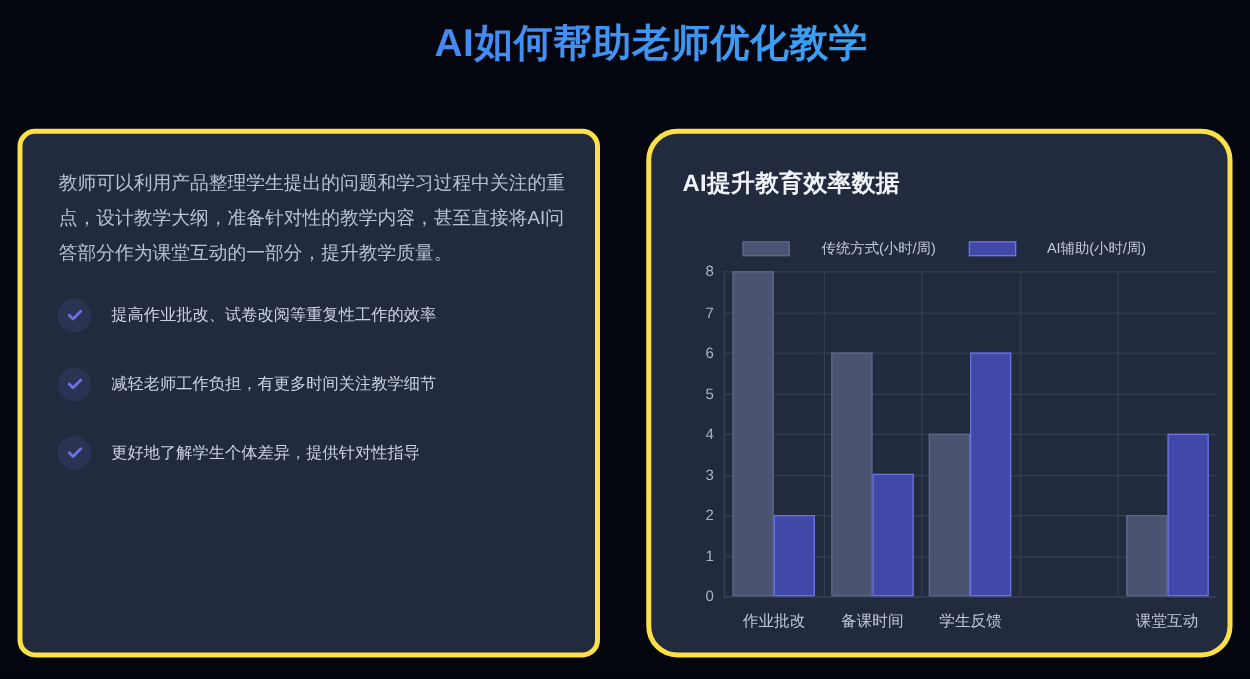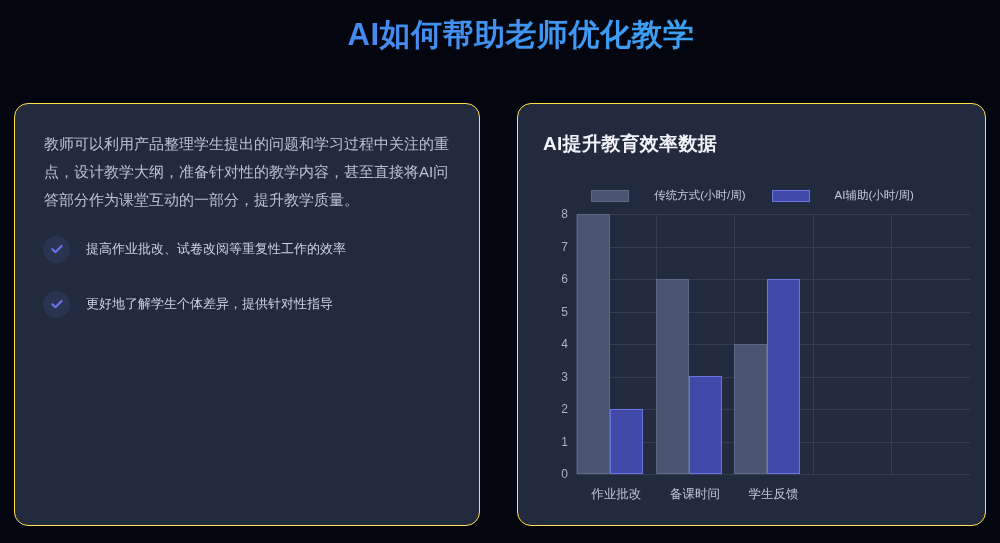--- a/index.html
+++ b/index.html
@@ -30,24 +30,24 @@
     color: transparent;
     padding-left: 42px;
     -webkit-text-fill-color: transparent;
   }
 
   
   .panel {
     position: absolute;
     background: #222a3d;
     border-radius: 14px;
-    border: 1px solid #fde047;
+    border: 4px solid #fde047;
   }
   #left-panel  { left: 14px;  top: 103px; width: 466px; height: 423px; }
-  #right-panel { left: 517px; top: 103px; width: 469px; height: 423px; }
+  #right-panel { left: 517px; top: 103px; width: 469px; height: 423px; border-radius: 25px; }
 
   
   #intro-paragraph {
     position: absolute;
     left: 29px; top: 26px;
     width: 406px;
     font-size: 15px;
     line-height: 28px;
     color: #b9c2d4;
   }
@@ -128,20 +128,21 @@
     font-size: 12px;
     color: #aab3c6;
     white-space: nowrap;
   }
   .group {
     position: absolute;
     bottom: 0;
     height: 100%;
     display: flex;
     align-items: flex-end;
+    justify-content: center;
   }
   .bar { width: 33px; display: block; }
   .bar-traditional { background: #4a5470; border: 1px solid #5d6888; }
   .bar-ai { background: #4049a8; border: 1px solid #6b74e0; }
   .x-tick-label {
     position: absolute;
     top: 100%;
     margin-top: 12px;
     left: 50%;
     transform: translateX(-50%);
@@ -161,20 +162,28 @@
     <p id="intro-paragraph">教师可以利用产品整理学生提出的问题和学习过程中关注的重点，设计教学大纲，准备针对性的教学内容，甚至直接将AI问答部分作为课堂互动的一部分，提升教学质量。</p>
 
     <ul id="benefit-list">
       <li class="benefit-item">
         <span class="check-icon">
           <svg width="16" height="16" viewBox="0 0 16 16" aria-hidden="true">
             <path d="M3.4 8.2 L6.4 11.2 L12.6 5.0" fill="none" stroke="#6b72e8" stroke-width="2.2" stroke-linecap="round" stroke-linejoin="round"></path>
           </svg>
         </span>
         <span class="benefit-text">提高作业批改、试卷改阅等重复性工作的效率</span>
+      </li>
+      <li class="benefit-item">
+        <span class="check-icon">
+          <svg width="16" height="16" viewBox="0 0 16 16" aria-hidden="true">
+            <path d="M3.4 8.2 L6.4 11.2 L12.6 5.0" fill="none" stroke="#6b72e8" stroke-width="2.2" stroke-linecap="round" stroke-linejoin="round"></path>
+          </svg>
+        </span>
+        <span class="benefit-text">减轻老师工作负担，有更多时间关注教学细节</span>
       </li>
       <li class="benefit-item">
         <span class="check-icon">
           <svg width="16" height="16" viewBox="0 0 16 16" aria-hidden="true">
             <path d="M3.4 8.2 L6.4 11.2 L12.6 5.0" fill="none" stroke="#6b72e8" stroke-width="2.2" stroke-linecap="round" stroke-linejoin="round"></path>
           </svg>
         </span>
         <span class="benefit-text">更好地了解学生个体差异，提供针对性指导</span>
       </li>
     </ul>
@@ -225,16 +234,21 @@
         <div class="group" style="left: 78.6px; width: 78.6px;">
           <div class="bar bar-traditional" title="传统方式(小时/周) 备课时间: 6" style="height: 195px; background: rgb(74, 84, 112); border: 1px solid rgb(93, 104, 136);"></div>
           <div class="bar bar-ai" title="AI辅助(小时/周) 备课时间: 3" style="height: 98px; background: rgb(64, 73, 168); border: 1px solid rgb(107, 116, 224);"></div>
           <span class="x-tick-label">备课时间</span>
         </div>
         <div class="group" style="left: 157.2px; width: 78.6px;">
           <div class="bar bar-traditional" title="传统方式(小时/周) 学生反馈: 4" style="height: 130px; background: rgb(74, 84, 112); border: 1px solid rgb(93, 104, 136);"></div>
           <div class="bar bar-ai" title="AI辅助(小时/周) 学生反馈: 6" style="height: 195px; background: rgb(64, 73, 168); border: 1px solid rgb(107, 116, 224);"></div>
           <span class="x-tick-label">学生反馈</span>
         </div>
+        <div class="group" style="left: 314.4px; width: 78.6px;">
+          <div class="bar bar-traditional" title="传统方式(小时/周) 课堂互动: 2" style="height: 65px; background: rgb(74, 84, 112); border: 1px solid rgb(93, 104, 136);"></div>
+          <div class="bar bar-ai" title="AI辅助(小时/周) 课堂互动: 4" style="height: 130px; background: rgb(64, 73, 168); border: 1px solid rgb(107, 116, 224);"></div>
+          <span class="x-tick-label">课堂互动</span>
+        </div>
       </div>
   </section>
 
 </div>
 
 </body></html>

